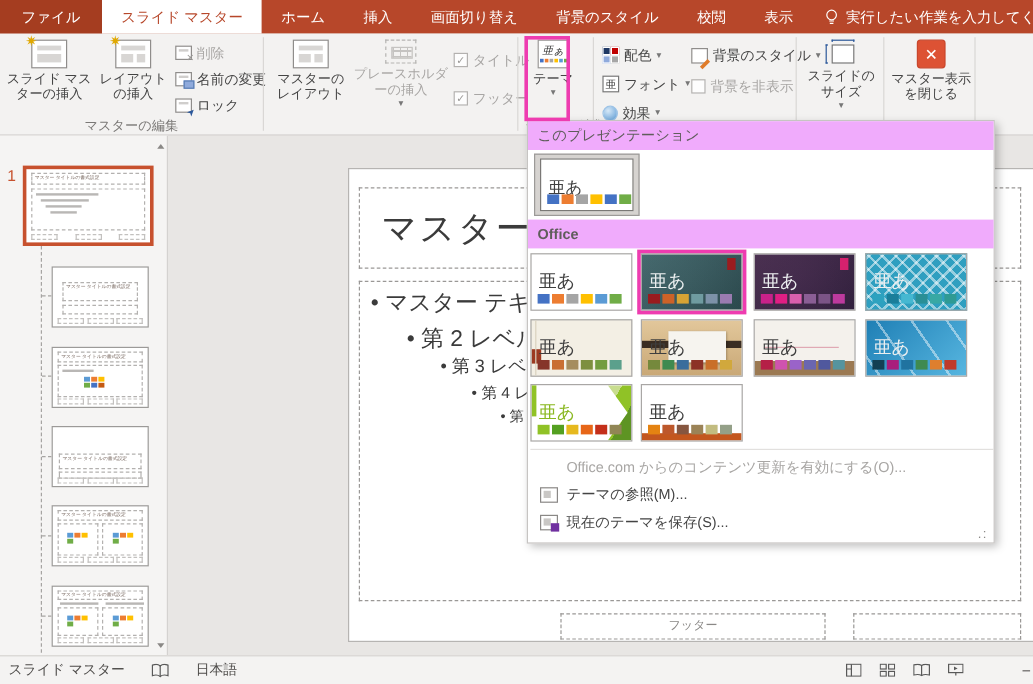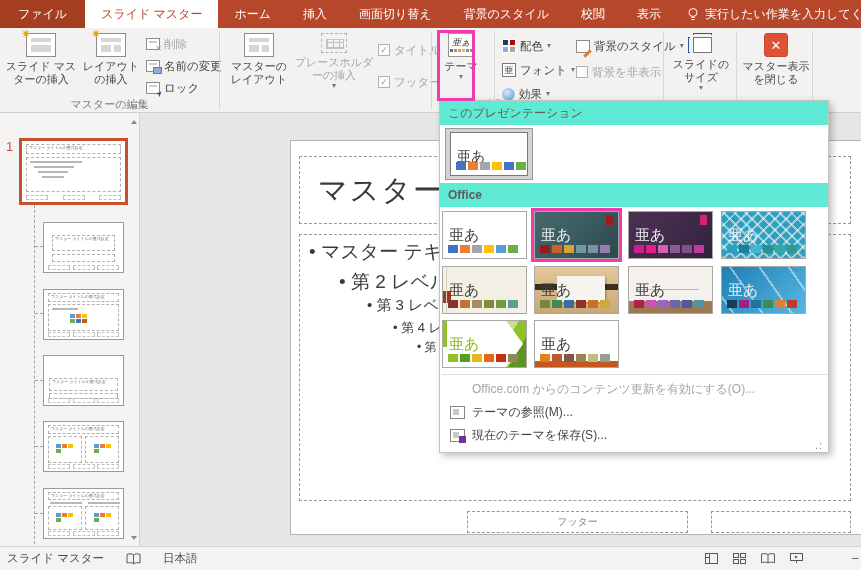--- a/index.html
+++ b/index.html
@@ -55,21 +55,21 @@
   .sizeic .r { position:absolute; left:5px; top:4px; width:19px; height:16px; background:#fff; border:1px solid #777; }
   .sizeic .mh { position:absolute; left:5px; top:0px; width:19px; height:2px; border-left:1px solid #2b579a; border-right:1px solid #2b579a; border-top:1px solid #2b579a; }
   .sizeic .mv { position:absolute; left:0px; top:4px; width:2px; height:16px; border-top:1px solid #2b579a; border-bottom:1px solid #2b579a; border-left:1px solid #2b579a; }
   .closeic { width:24px; height:24px; background:#dd5234; border:1px solid #c9472c; border-radius:3px; color:#fff; font-size:13px; font-weight:bold; display:flex; align-items:center; justify-content:center; }
 
   
   .callout { position:absolute; border:3px solid #ee3cb0; pointer-events:none; z-index:30; }
 
   
   .dropdown { position:absolute; left:439px; top:100px; width:390px; height:353px; background:#fff; border:1px solid #c6c4c2; box-shadow:3px 3px 7px rgba(0,0,0,.25); z-index:20; font-size:12px; color:#444; }
-  .dd-band { position:absolute; left:0; width:388px; height:24px; background:#5eead4; display:flex; align-items:center; padding-left:8px; color:#5f5d5b; }
+  .dd-band { position:absolute; left:0; width:388px; height:24px; background:#f0abfc; display:flex; align-items:center; padding-left:8px; color:#5f5d5b; }
   .dd-band.b1 { top:0; }
   .dd-band.b2 { top:82px; font-weight:bold; }
   .cur-frame { position:absolute; left:5px; top:27px; width:88px; height:52px; background:#d6d3d0; border:1px solid #9c9a98; display:flex; align-items:center; justify-content:center; }
   .gal { position:absolute; left:0; top:0; }
   .t { position:absolute; width:85px; height:48px; border:1px solid #a9a7a5; background:#fff; overflow:hidden; cursor:default; }
   .t .g { position:absolute; left:6px; top:14px; font-size:15px; color:#3f3f3f; line-height:18px; z-index:2; }
   .t .sw { position:absolute; left:5px; bottom:5px; display:flex; gap:2px; z-index:2; }
   .t .sw i { width:10px; height:8px; display:block; }
   .t .corner { position:absolute; right:5px; top:3px; width:7px; height:10px; z-index:2; }
   .t.cur { position:relative; width:78px; height:44px; border:1px solid #7a7876; }

